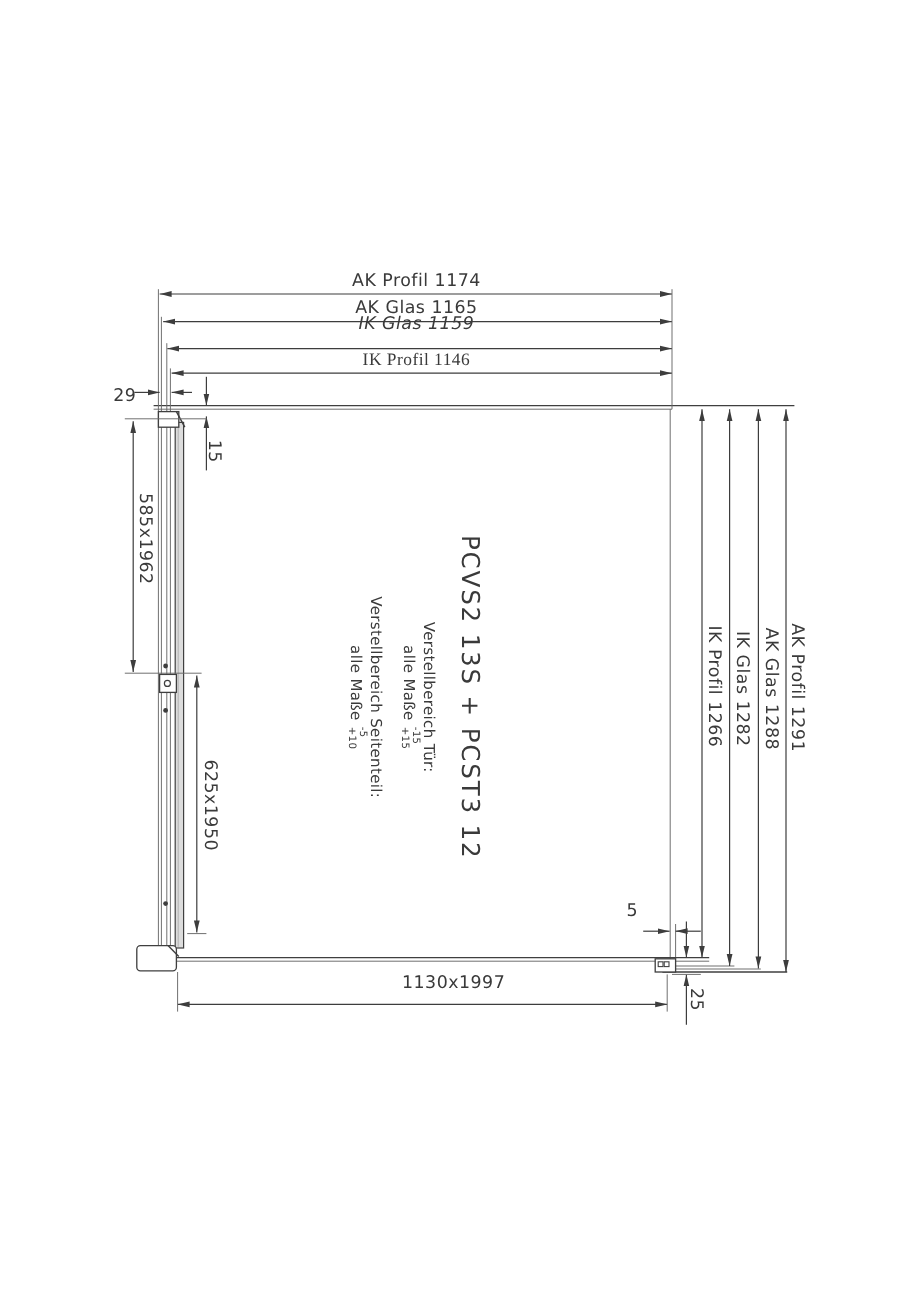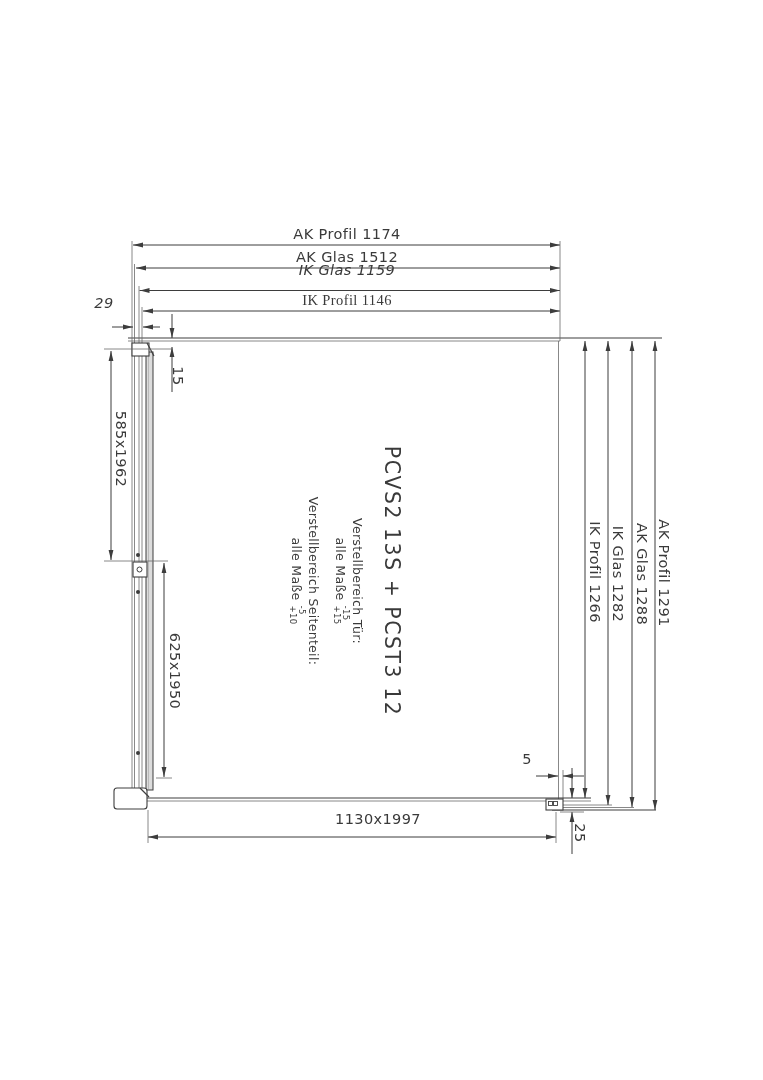--- a/index.html
+++ b/index.html
@@ -125,24 +125,24 @@
     </g>
 
     <g>
       <line class="dimline" x1="148" y1="837" x2="556" y2="837" marker-start="url(#arr)" marker-end="url(#arr)"></line>
       <line class="thin" x1="148" y1="810" x2="148" y2="843"></line>
       <line class="thin" x1="556" y1="812" x2="556" y2="843"></line>
     </g>
   </svg>
 
   <div class="lbl c" style="left:347px;top:226px;">AK Profil 1174</div>
-  <div class="lbl c" style="left:347px;top:249px;">AK Glas 1512</div>
+  <div class="lbl c" style="left:347px;top:249px;">AK Glas 1165</div>
   <div class="lbl c" style="left:347px;top:262px;font-style:italic;">IK Glas 1159</div>
   <div class="lbl c" style="left:347px;top:292px;font-family:Liberation Serif, serif;">IK Profil 1146</div>
-  <div class="lbl c" style="left:104px;top:295px;font-style:italic;">29</div>
+  <div class="lbl c" style="left:104px;top:322px;">29</div>
   <div class="lbl c" style="left:527px;top:751px;">5</div>
   <div class="lbl c" style="left:378px;top:811px;">1130x1997</div>
 
   <div class="lbl rot" style="left:178px;top:376px;">15</div>
   <div class="lbl rot" style="left:121px;top:449px;">585x1962</div>
   <div class="lbl rot" style="left:175px;top:671px;">625x1950</div>
   <div class="lbl rot" style="left:580px;top:833px;">25</div>
   <div class="lbl rot" style="left:595px;top:572px;">IK Profil 1266</div>
   <div class="lbl rot" style="left:618px;top:574px;">IK Glas 1282</div>
   <div class="lbl rot" style="left:642px;top:574px;">AK Glas 1288</div>

